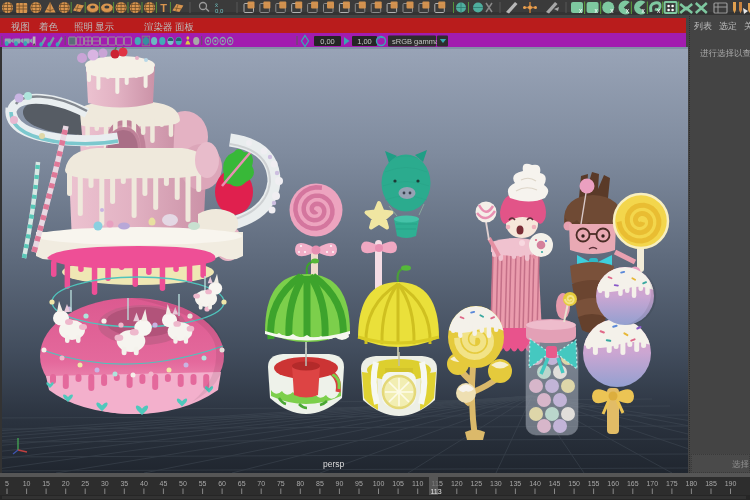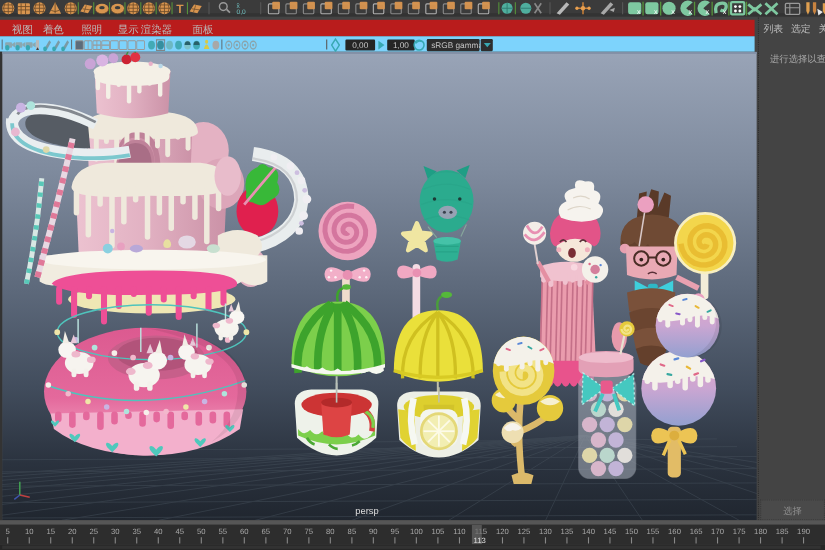--- a/index.html
+++ b/index.html
@@ -1,25 +1,25 @@
 <!DOCTYPE html>
 <html><head><meta charset="utf-8"><style>
 *{margin:0;padding:0;box-sizing:border-box}
 html,body{width:750px;height:500px;overflow:hidden;background:#444444;font-family:"Liberation Sans",sans-serif}
 .abs{position:absolute}
 #shelf{left:0;top:0;width:750px;height:15px;background:#3b3b3b;border-bottom:3px solid #333}
 #menurow{left:0;top:18px;width:686px;height:15px;background:#b91c1c;color:#bcbcbc;font-size:9.5px}
 #menurow span{position:absolute;top:3px}
-#toolbar{left:0;top:33px;width:686px;height:14px;background:#7dd3fc}
+#toolbar{left:0;top:33px;width:686px;height:14px;background:#a21caf}
 #viewport{left:0;top:47px;width:686px;height:426px;border-left:2px solid #333}
 #sidebar{left:689px;top:16px;width:61px;height:457px;background:#444444;border-left:1px dotted #2e2e2e}
 #sidebar .menu{position:absolute;top:4px;left:4px;color:#bcbcbc;font-size:9px;white-space:nowrap}
 #sidebar .menu i{font-style:normal;margin-right:7px}
 #sidebar .msg{position:absolute;top:32px;left:10px;color:#a8a8a8;font-size:8.5px;white-space:nowrap}
-#sidebar .sel{position:absolute;top:438px;left:1px;width:59px;height:19px;background:#4a4a4a;color:#8f8f8f;font-size:8.5px;text-align:center;line-height:19px;border:1px dotted #3a3a3a}
+#sidebar .sel{position:absolute;top:438px;left:1px;width:59px;height:19px;background:#4a4a4a;color:#8f8f8f;font-size:8.5px;text-align:right;line-height:19px;border:1px dotted #3a3a3a}
 #sep{left:0;top:473px;width:750px;height:4px;background:#565656}
 #timeline{left:0;top:477px;width:750px;height:18px;background:#2d2d2d}
 #range{left:0;top:495px;width:750px;height:5px;background:#262626}
 #persp{left:323px;top:459px;color:#dcdcdc;font-size:8.5px}
 </style></head><body>
 <div id="shelf" class="abs"><svg width="750" height="15">
       <circle cx="7.5" cy="7.5" r="5.5" fill="#d8954f"></circle>
       <path d="M2.0,7.5 h11 M2.8,4.5 h9.4 M2.8,10.5 h9.4 M7.5,2 v11 M4.5,2.8 q-2.5,4.7 0,9.4 M10.5,2.8 q2.5,4.7 0,9.4" stroke="#6e4d2a" stroke-width="0.75" fill="none"></path>
       <rect x="16.2" y="3" width="11" height="10" rx="1" fill="#d8954f"></rect>
       <path d="M16.2,6 h11 M16.2,9 h11 M19.2,3 v10 M23.2,3 v10" stroke="#6e4d2a" stroke-width="0.8"></path>
@@ -124,22 +124,22 @@
       <line x1="714" y1="7" x2="727" y2="7" stroke="#9a9a9a"></line>
       <path d="M733,2 l3,0 0,8 -1.5,3.5 -1.5,-3.5 Z" fill="#e0a050"></path>
       <path d="M739,2 l3,0 0,8 -1.5,3.5 -1.5,-3.5 Z" fill="#c88340"></path>
       <path d="M743,8 l5,3 -4,3 Z" fill="#e8e8e8"></path>
       <path d="M748,3 l3,0 0,7 -1.5,3 -1.5,-3 Z" fill="#e0a050"></path>
     </svg></div>
 <div id="menurow" class="abs">
 <span style="left:11px">视图</span>
     <span style="left:39px">着色</span>
     <span style="left:74px">照明</span>
-<span style="left:107px">显示</span>
-    <span style="left:128px">渲染器</span>
+<span style="left:95px">显示</span>
+    <span style="left:144px">渲染器</span>
     <span style="left:175px">面板</span>
   </div>
 <div id="toolbar" class="abs"><svg width="686" height="15">
       <g transform="scale(0.78,1)">
         <line x1="2.5" y1="3" x2="2.5" y2="12" stroke="#5a5a5a"></line>
         <rect x="6" y="5.5" width="8" height="5" rx="1" fill="#8aa8b0"></rect>
         <path d="M14,7 l3.5,-1.8 v5 l-3.5,-1.8 Z" fill="#8aa8b0"></path>
         <circle cx="8.5" cy="10.5" r="2.5" fill="#38a8b2"></circle>
         <rect x="18" y="5.5" width="8" height="5" rx="1" fill="#8aa8b0"></rect>
         <path d="M26,7 l3.5,-1.8 v5 l-3.5,-1.8 Z" fill="#8aa8b0"></path>

